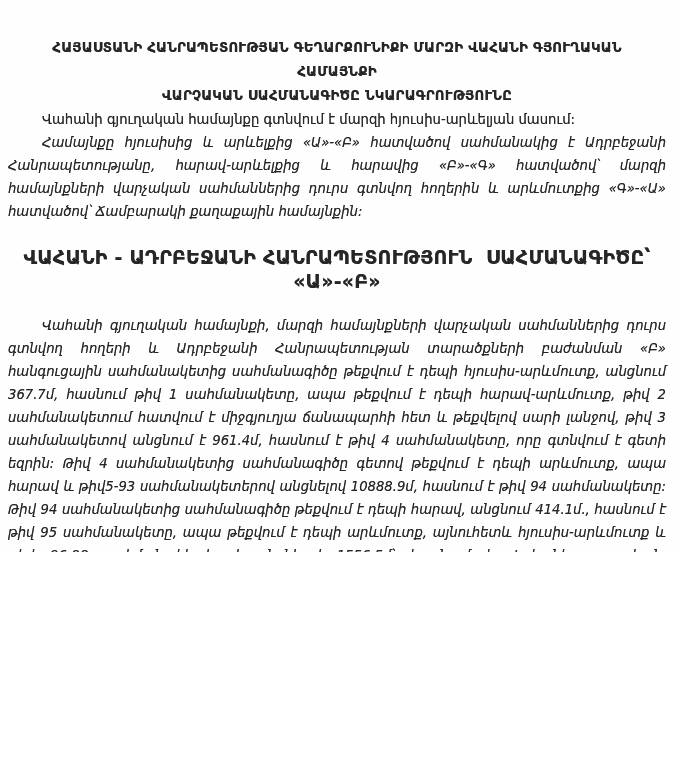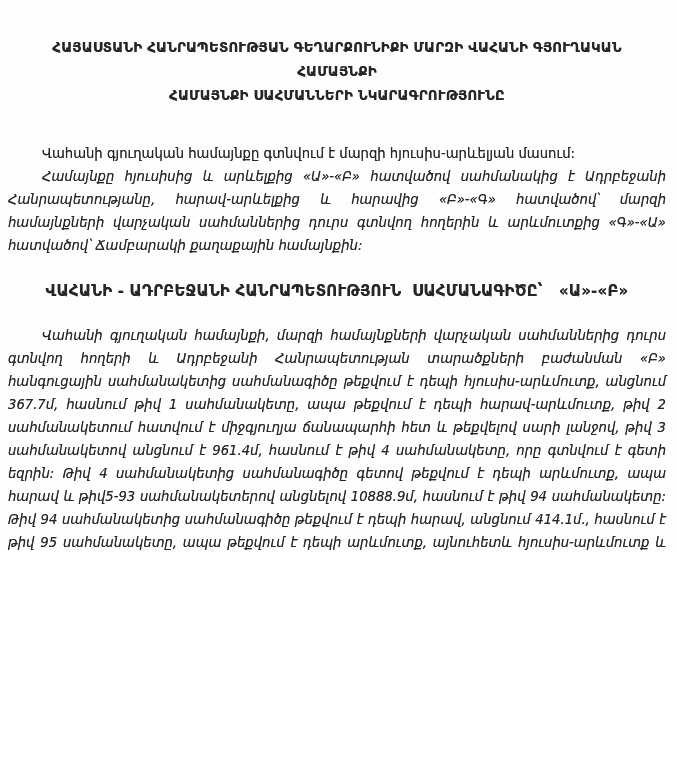--- a/index.html
+++ b/index.html
@@ -26,45 +26,45 @@
     font-weight: bold;
     font-size: 13.4px;
     line-height: 24px;
     padding: 0 22px;
     letter-spacing: 0.2px;
   }
   .section-heading {
     margin: 12px;
     text-align: center;
     font-weight: bold;
-    font-size: 15px;
+    font-size: 19px;
     line-height: 24px;
     letter-spacing: 0.2px;
     white-space: pre-wrap;
   }
   .heading-ab { margin-top: 22px; }
   .heading-bg { margin-top: 24px; }
   p {
     margin: 0;
   }
   .indent { text-indent: 34px; }
   .indent-sm { text-indent: 16px; }
   .justify { text-align: justify; font-style: italic; }
-  .intro-block { margin-top: 34px; }
+  .intro-block { }
   .ab-block { margin-top: 20px; }
   .bg-paragraph { margin-top: 21px; }
 </style>
 </head>
 <body>
 
 <div class="page">
 
   <div class="doc-title">
     <div>ՀԱՅԱՍՏԱՆԻ ՀԱՆՐԱՊԵՏՈՒԹՅԱՆ  ԳԵՂԱՐՔՈՒՆԻՔԻ ՄԱՐԶԻ ՎԱՀԱՆԻ ԳՅՈՒՂԱԿԱՆ  ՀԱՄԱՅՆՔԻ</div>
-    <div>ՀԱՄԱՅՆՔԻ ՍԱՀՄԱՆՆԵՐԻ ՆԿԱՐԱԳՐՈՒԹՅՈՒՆԸ</div>
+    <div>ՎԱՐՉԱԿԱՆ ՍԱՀՄԱՆԱԳԻԾԸ ՆԿԱՐԱԳՐՈՒԹՅՈՒՆԸ</div>
   </div>
 
   <div class="intro-block">
     <p class="indent">Վահանի գյուղական համայնքը գտնվում է մարզի հյուսիս-արևելյան մասում:</p>
     <p class="indent justify">Համայնքը հյուսիսից և արևելքից «Ա»-«Բ» հատվածով սահմանակից է Ադրբեջանի Հանրապետությանը, հարավ-արևելքից և հարավից «Բ»-«Գ» հատվածով՝ մարզի համայնքների վարչական սահմաններից դուրս գտնվող հողերին և արևմուտքից «Գ»-«Ա» հատվածով՝ Ճամբարակի քաղաքային համայնքին:</p>
   </div>
 
   <h2 class="section-heading heading-ab">ՎԱՀԱՆԻ - ԱԴՐԲԵՋԱՆԻ ՀԱՆՐԱՊԵՏՈՒԹՅՈՒՆ  ՍԱՀՄԱՆԱԳԻԾԸ՝   «Ա»-«Բ»</h2>
 
 

